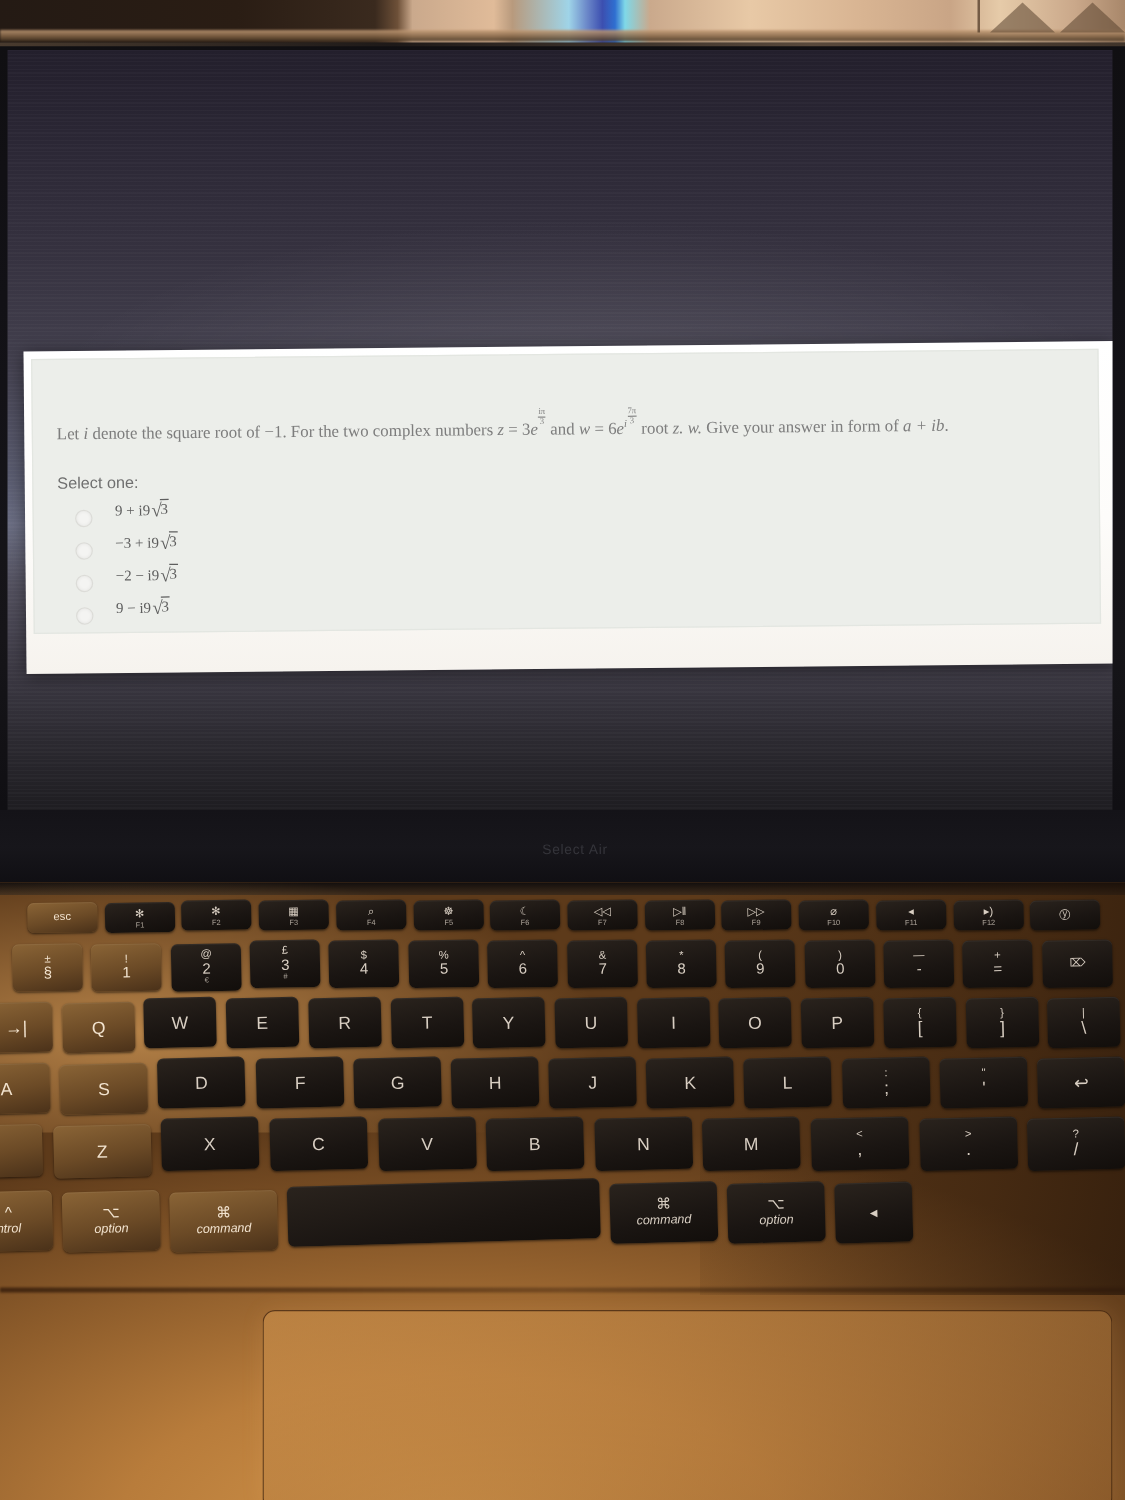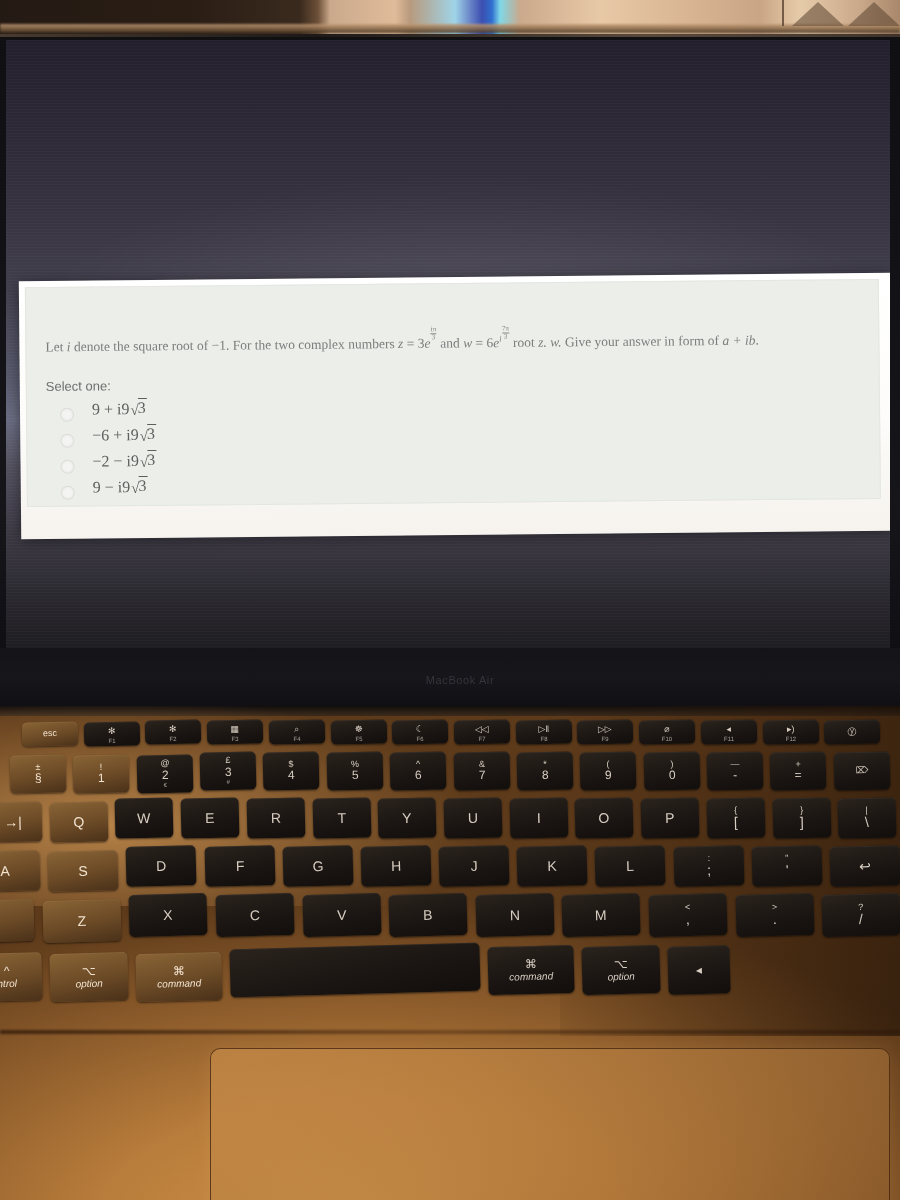--- a/index.html
+++ b/index.html
@@ -116,21 +116,21 @@
   }
   .opts{position:absolute;left:40px;top:122px;width:420px;}
   .opt{position:relative;height:26px;}
   .radio{
     position:absolute;left:0;top:5px;width:12px;height:12px;border-radius:50%;
     background:#f4f4f2;border:1px solid #dcdcd8;
     box-shadow:inset 0 0 3px rgba(0,0,0,.07);
   }
   .opt-label{
     position:absolute;left:32px;top:-2px;
-    color:#5e5e5e;font-size:16px;
+    color:#5e5e5e;font-size:12px;
     font-family:"Liberation Serif", serif;
   }
   .rad{position:relative;display:inline-block;padding-left:1px;}
   .rad::before{
     content:"√";font-size:15px;position:relative;top:1px;
   }
   .radicand{
     border-top:1px solid #5e5e5e;padding:0 1px 0 0;margin-left:-1px;
     position:relative;top:-1px;
   }
@@ -234,36 +234,36 @@
 
       <div class="select-one">Select one:</div>
 
       <div class="opts">
         <div class="opt">
           <span class="radio"></span>
           <span class="opt-label"><span>9 + i9</span><span class="rad"></span><span class="radicand">3</span></span>
         </div>
         <div class="opt">
           <span class="radio"></span>
-          <span class="opt-label"><span>−6 + i9</span><span class="rad"></span><span class="radicand">3</span></span>
+          <span class="opt-label"><span>−3 + i9</span><span class="rad"></span><span class="radicand">3</span></span>
         </div>
         <div class="opt">
           <span class="radio"></span>
           <span class="opt-label"><span>−2 − i9</span><span class="rad"></span><span class="radicand">3</span></span>
         </div>
         <div class="opt">
           <span class="radio"></span>
           <span class="opt-label"><span>9 − i9</span><span class="rad"></span><span class="radicand">3</span></span>
         </div>
       </div>
     </div>
   </div>
 
   <div class="bezel-bottom"></div>
-  <div class="mb-logo">MacBook Air</div>
+  <div class="mb-logo">Select Air</div>
 
   <div class="deck"></div>
   <div class="hinge"></div>
   <div class="deck-glow"></div>
   <div class="deck-dark-r"></div>
 
   <div class="kbd" id="kbd">
       <div class="key lit" style="left: 22px; top: 16px; width: 55.7143px; height: 24px; transform: rotate(-1.2deg);">
         <span class="kt">
           <span class="k-bot" style="font-size:9px">esc</span>

